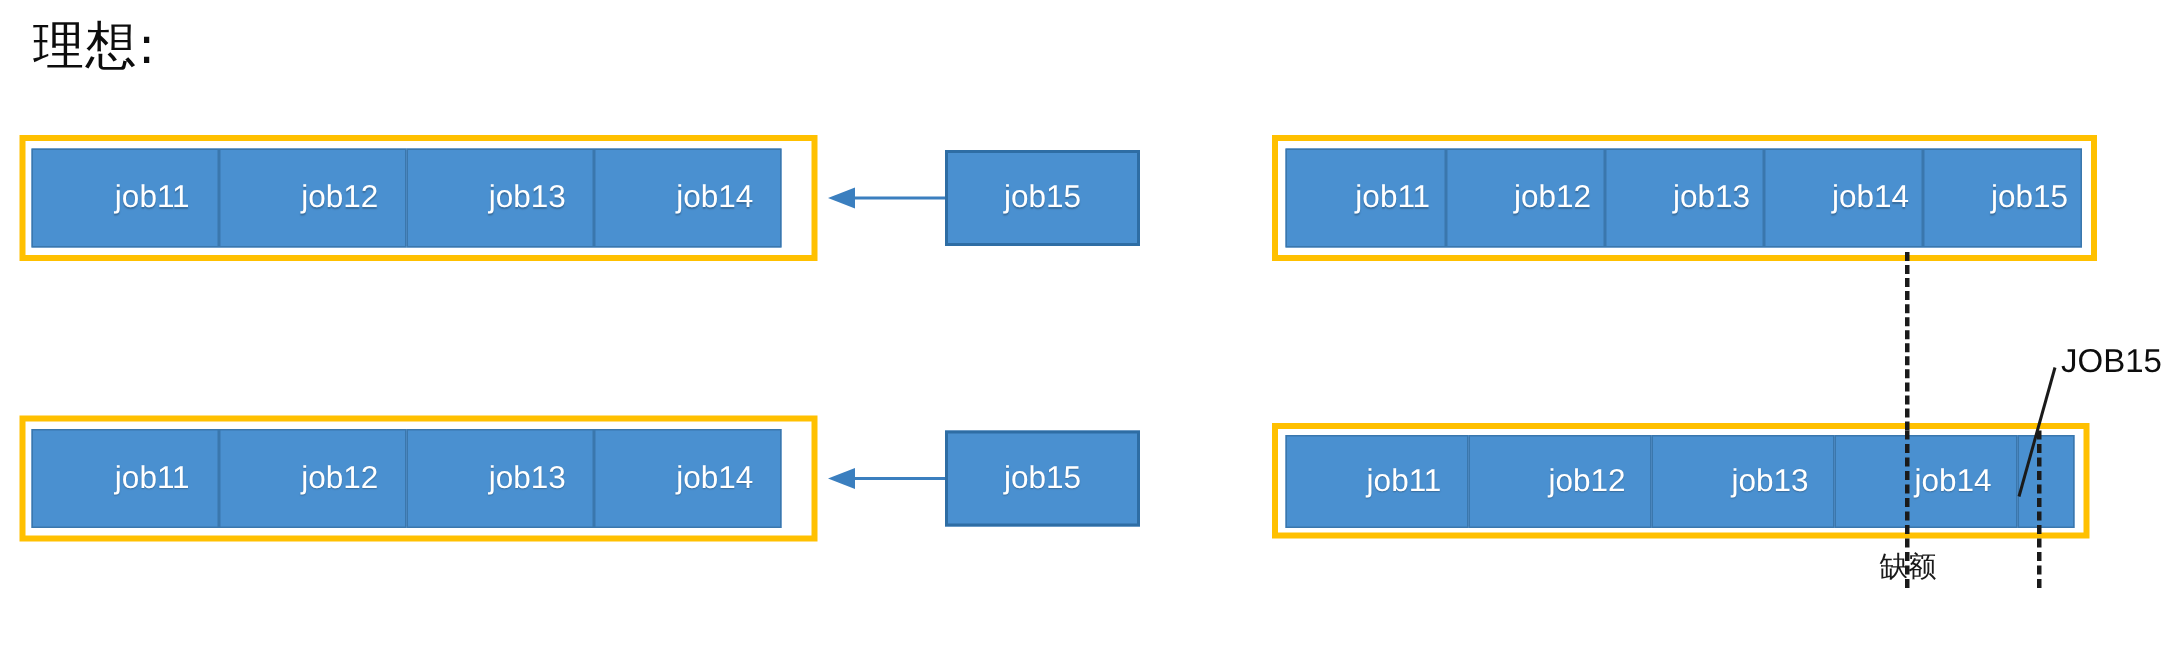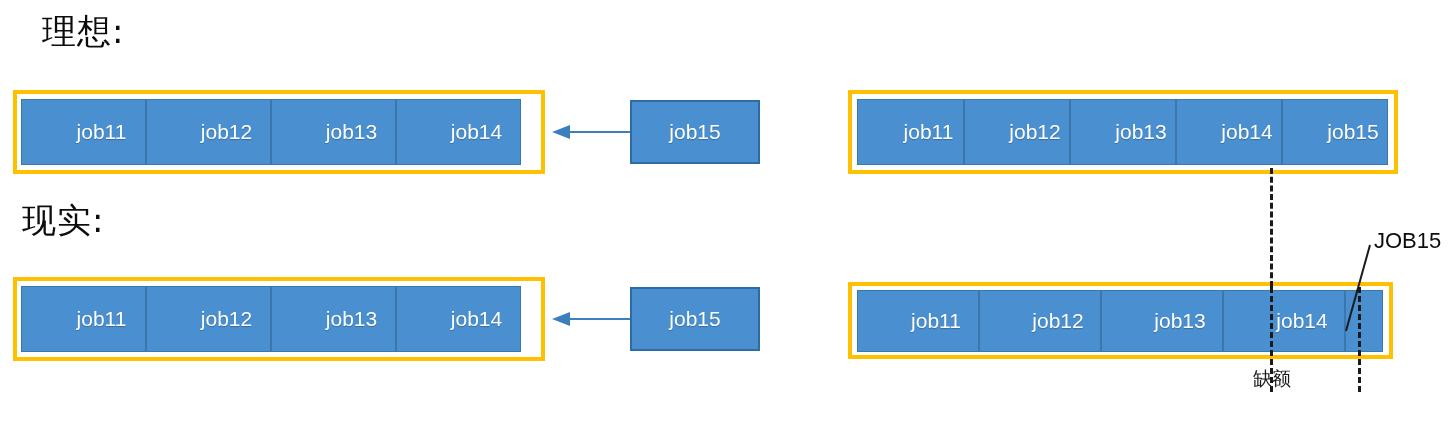--- a/index.html
+++ b/index.html
@@ -102,21 +102,21 @@
     color: #0d0d0d;
     white-space: nowrap;
     line-height: 1;
   }
 </style>
 </head>
 <body>
 
 <div id="canvas">
 
-  <div class="section-title" style="left:22px; top:14px;margin-left:20px;">理想:</div>
+  <div class="section-title" style="left:22px; top:14px;">理想:</div>
 
   <div class="queue-frame" style="left:13px; top:90px; width:532px; height:84px;">
     <div class="job-box" style="left:4px; top:5px; width:125px; height:66px;">job11</div>
     <div class="job-box" style="left:129px; top:5px; width:125px; height:66px;">job12</div>
     <div class="job-box" style="left:254px; top:5px; width:125px; height:66px;">job13</div>
     <div class="job-box" style="left:379px; top:5px; width:125px; height:66px;">job14</div>
   </div>
 
   <svg class="arrow-svg" style="left:552px; top:118px; width:78px; height:28px;" viewBox="0 0 78 28">
     <line x1="78" y1="14" x2="16" y2="14" stroke="#3b7fbf" stroke-width="2"></line>
@@ -126,21 +126,20 @@
   <div class="job-standalone" style="left:630px; top:100px; width:130px; height:64px;">job15</div>
 
   <div class="queue-frame" style="left:848px; top:90px; width:550px; height:84px;">
     <div class="job-box" style="left:5px; top:5px; width:107px; height:66px;">job11</div>
     <div class="job-box" style="left:112px; top:5px; width:106px; height:66px;">job12</div>
     <div class="job-box" style="left:218px; top:5px; width:106px; height:66px;">job13</div>
     <div class="job-box" style="left:324px; top:5px; width:106px; height:66px;">job14</div>
     <div class="job-box" style="left:430px; top:5px; width:106px; height:66px;">job15</div>
   </div>
 
-  <div class="section-title" style="left:22px; top:203px;">现实:</div>
 
   <div class="queue-frame" style="left:13px; top:277px; width:532px; height:84px;">
     <div class="job-box" style="left:4px; top:5px; width:125px; height:66px;">job11</div>
     <div class="job-box" style="left:129px; top:5px; width:125px; height:66px;">job12</div>
     <div class="job-box" style="left:254px; top:5px; width:125px; height:66px;">job13</div>
     <div class="job-box" style="left:379px; top:5px; width:125px; height:66px;">job14</div>
   </div>
 
   <svg class="arrow-svg" style="left:552px; top:305px; width:78px; height:28px;" viewBox="0 0 78 28">
     <line x1="78" y1="14" x2="16" y2="14" stroke="#3b7fbf" stroke-width="2"></line>

